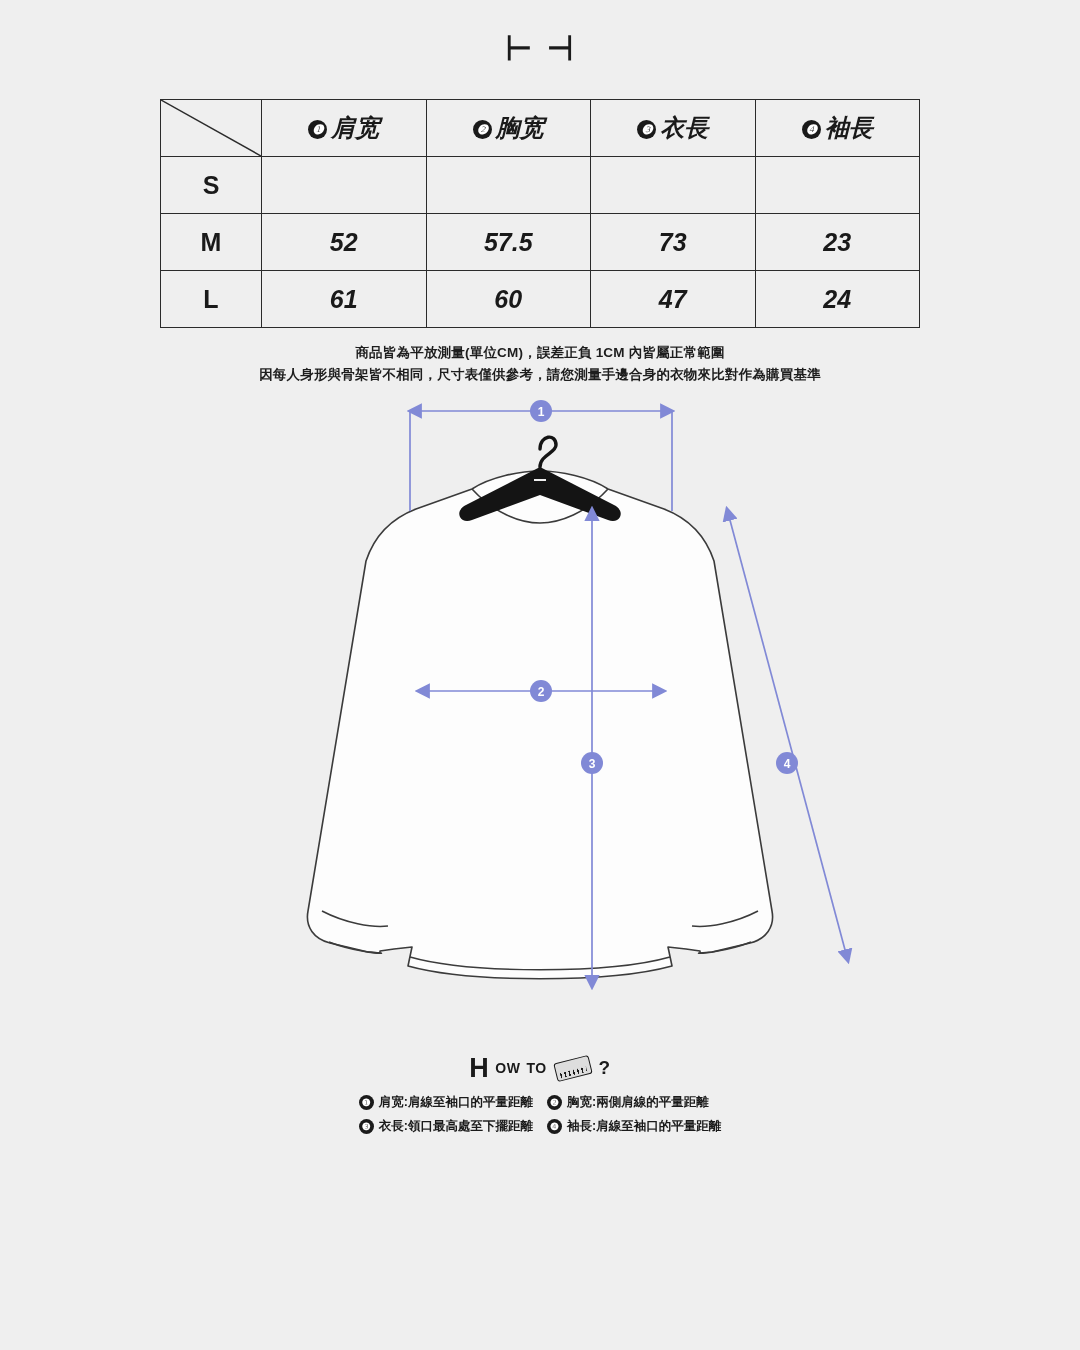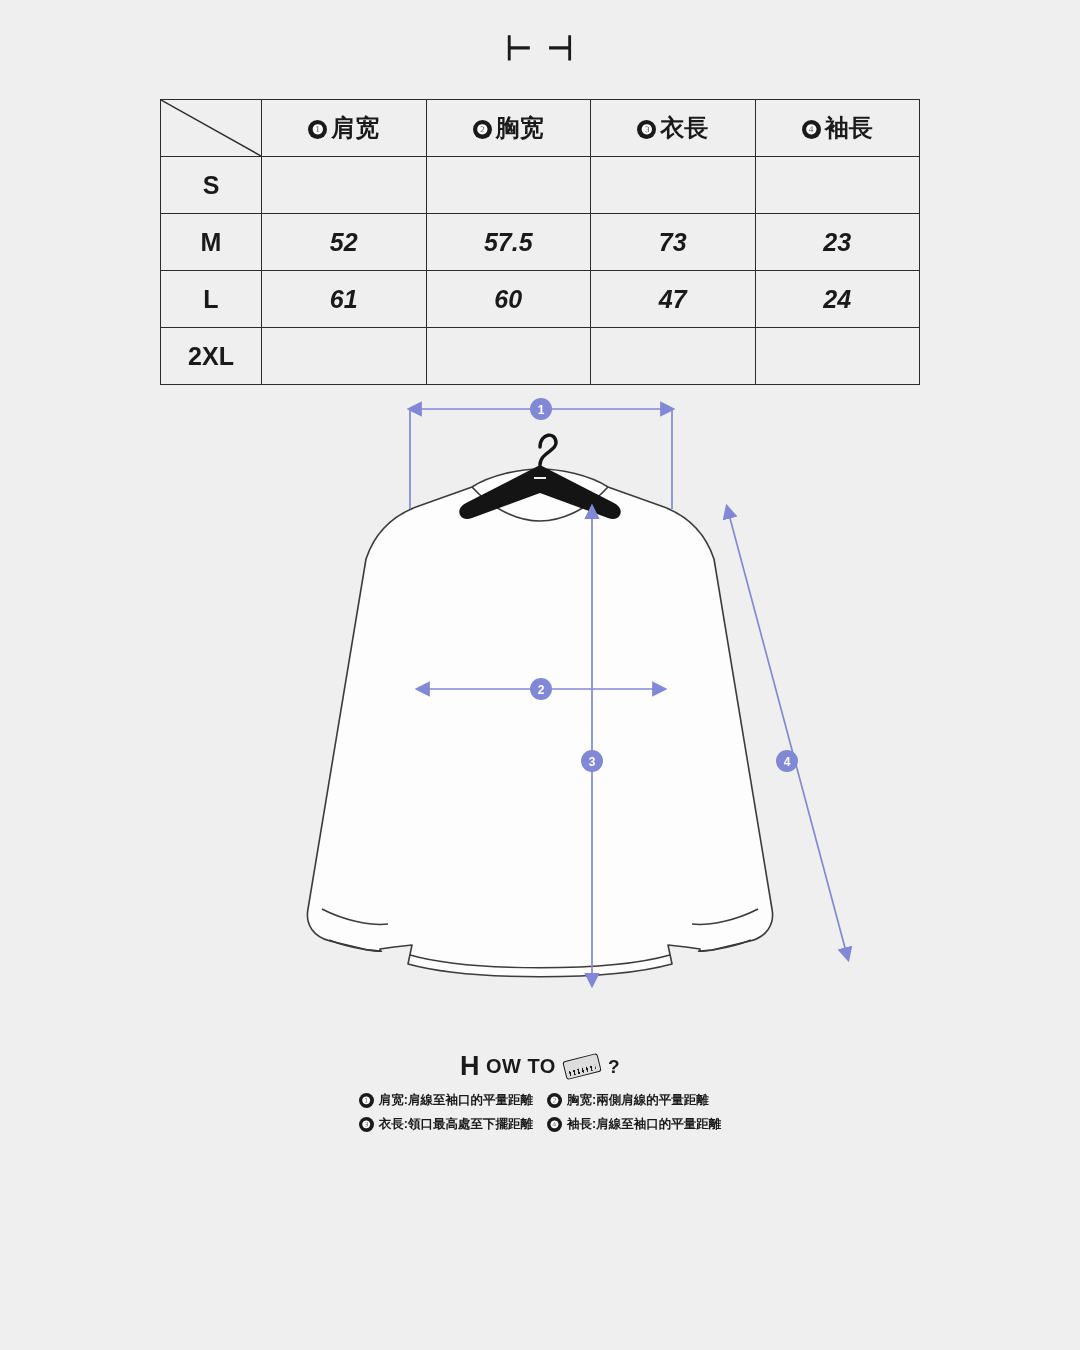--- a/index.html
+++ b/index.html
@@ -65,20 +65,21 @@
   }
   table.size-table th.corner svg {
     position: absolute;
     left: 0; top: 0;
     width: 100%; height: 100%;
   }
   .hdr {
     font-size: 24px;
     font-weight: bold;
     white-space: nowrap;
+    font-style: italic;
   }
   .num-badge {
     display: inline-block;
     width: 19px;
     height: 19px;
     line-height: 19px;
     border-radius: 50%;
     background: #1a1a1a;
     color: #fff;
     font-size: 13px;
@@ -122,21 +123,21 @@
   }
   .howto-title {
     display: inline-flex;
     align-items: center;
     justify-content: center;
     gap: 6px;
     font-size: 27px;
     font-weight: bold;
     letter-spacing: .5px;
   }
-  .howto-title .small { font-size: 20px; }
+  .howto-title .small { font-size: 14px; }
   .howto-title .q { font-size: 19px; }
   .legend {
     margin-top: 10px;
     display: grid;
     grid-template-columns: auto auto;
     justify-content: center;
     column-gap: 14px;
     row-gap: 7px;
   }
   .legend-item {
@@ -227,31 +228,28 @@
         <td class="val">73</td>
         <td class="val">23</td>
       </tr>
       <tr>
         <td class="rowlabel">L</td>
         <td class="val">61</td>
         <td class="val">60</td>
         <td class="val">47</td>
         <td class="val">24</td>
       </tr>
-      <tr>
-        <td class="rowlabel">2XL</td>
-        <td class="val"></td>
-        <td class="val"></td>
-        <td class="val"></td>
-        <td class="val"></td>
-      </tr>
     </tbody>
       </table>
   </div>
 
+  <div class="notes">
+    <div>商品皆為平放測量(單位CM)，誤差正負 1CM 內皆屬正常範圍</div>
+    <div>因每人身形與骨架皆不相同，尺寸表僅供參考，請您測量手邊合身的衣物來比對作為購買基準</div>
+  </div>
 
   <div class="diagram">
     <svg width="1080" height="660" viewBox="0 0 1080 660">
       <defs>
         <marker id="arrEnd" markerWidth="9" markerHeight="9" refX="7" refY="4.5" orient="auto">
           <path d="M0,0 L9,4.5 L0,9 z" fill="#8189d6"></path>
         </marker>
         <marker id="arrStart" markerWidth="9" markerHeight="9" refX="2" refY="4.5" orient="auto">
           <path d="M9,0 L0,4.5 L9,9 z" fill="#8189d6"></path>
         </marker>

